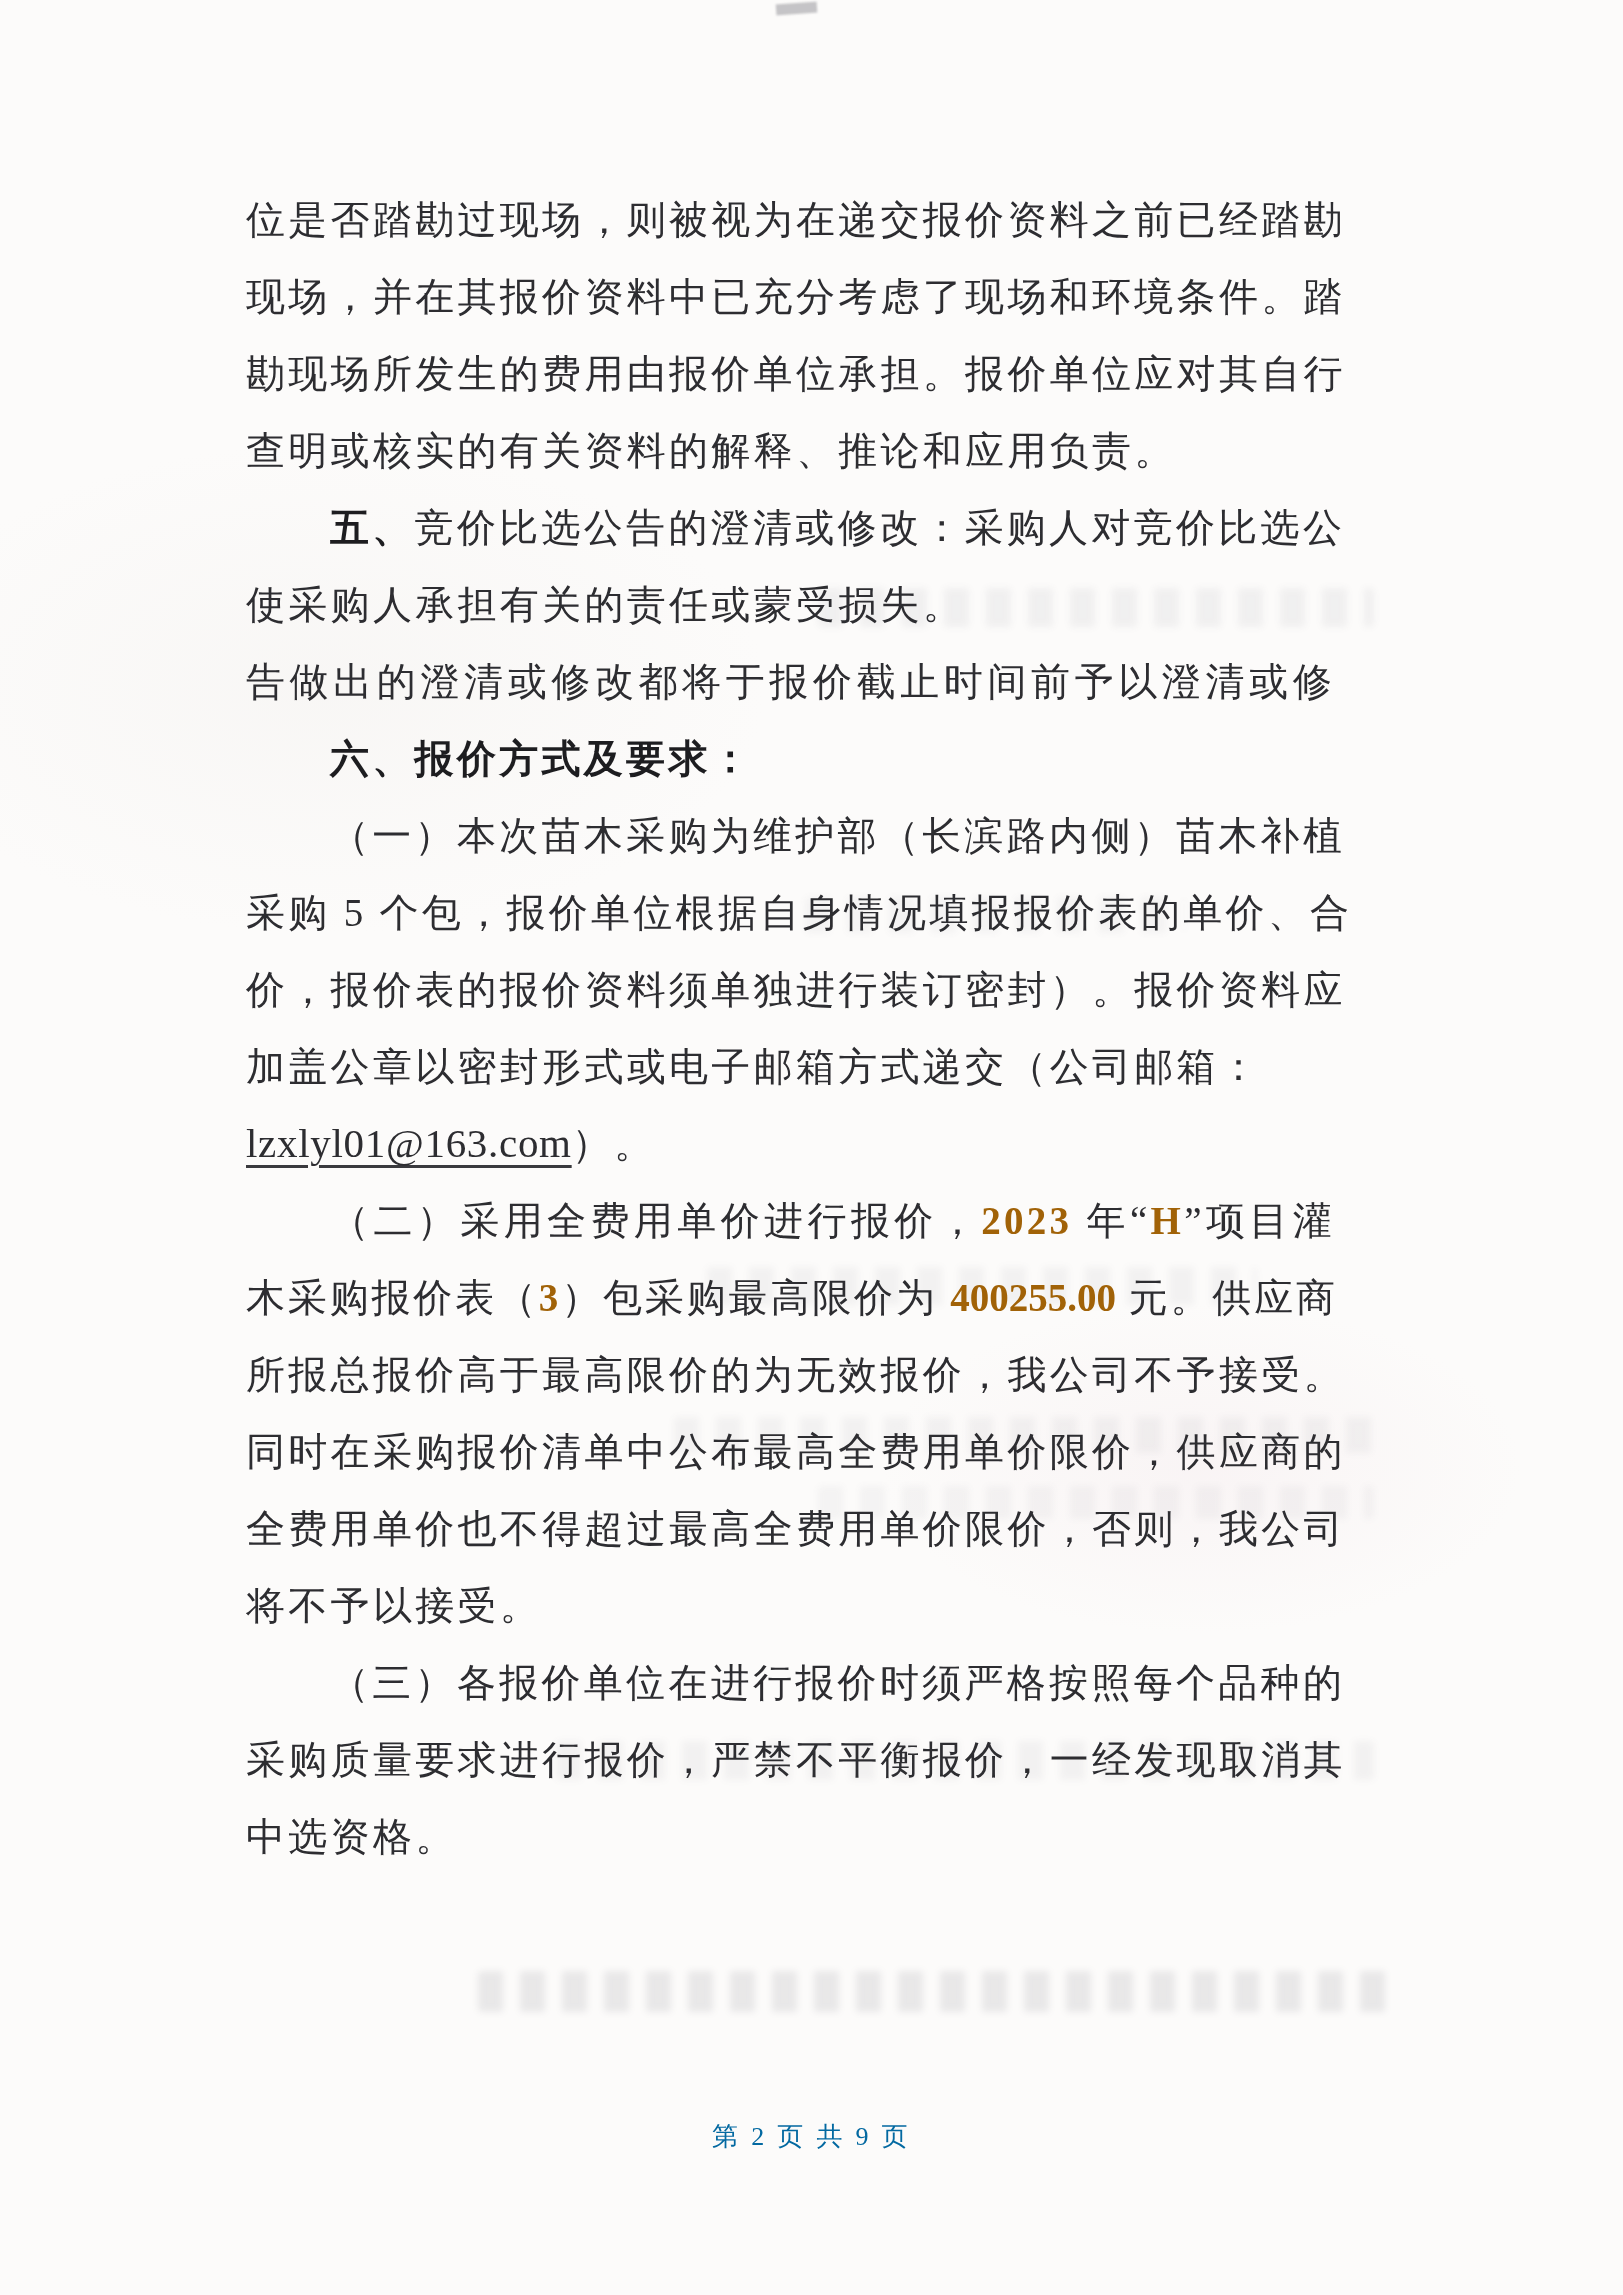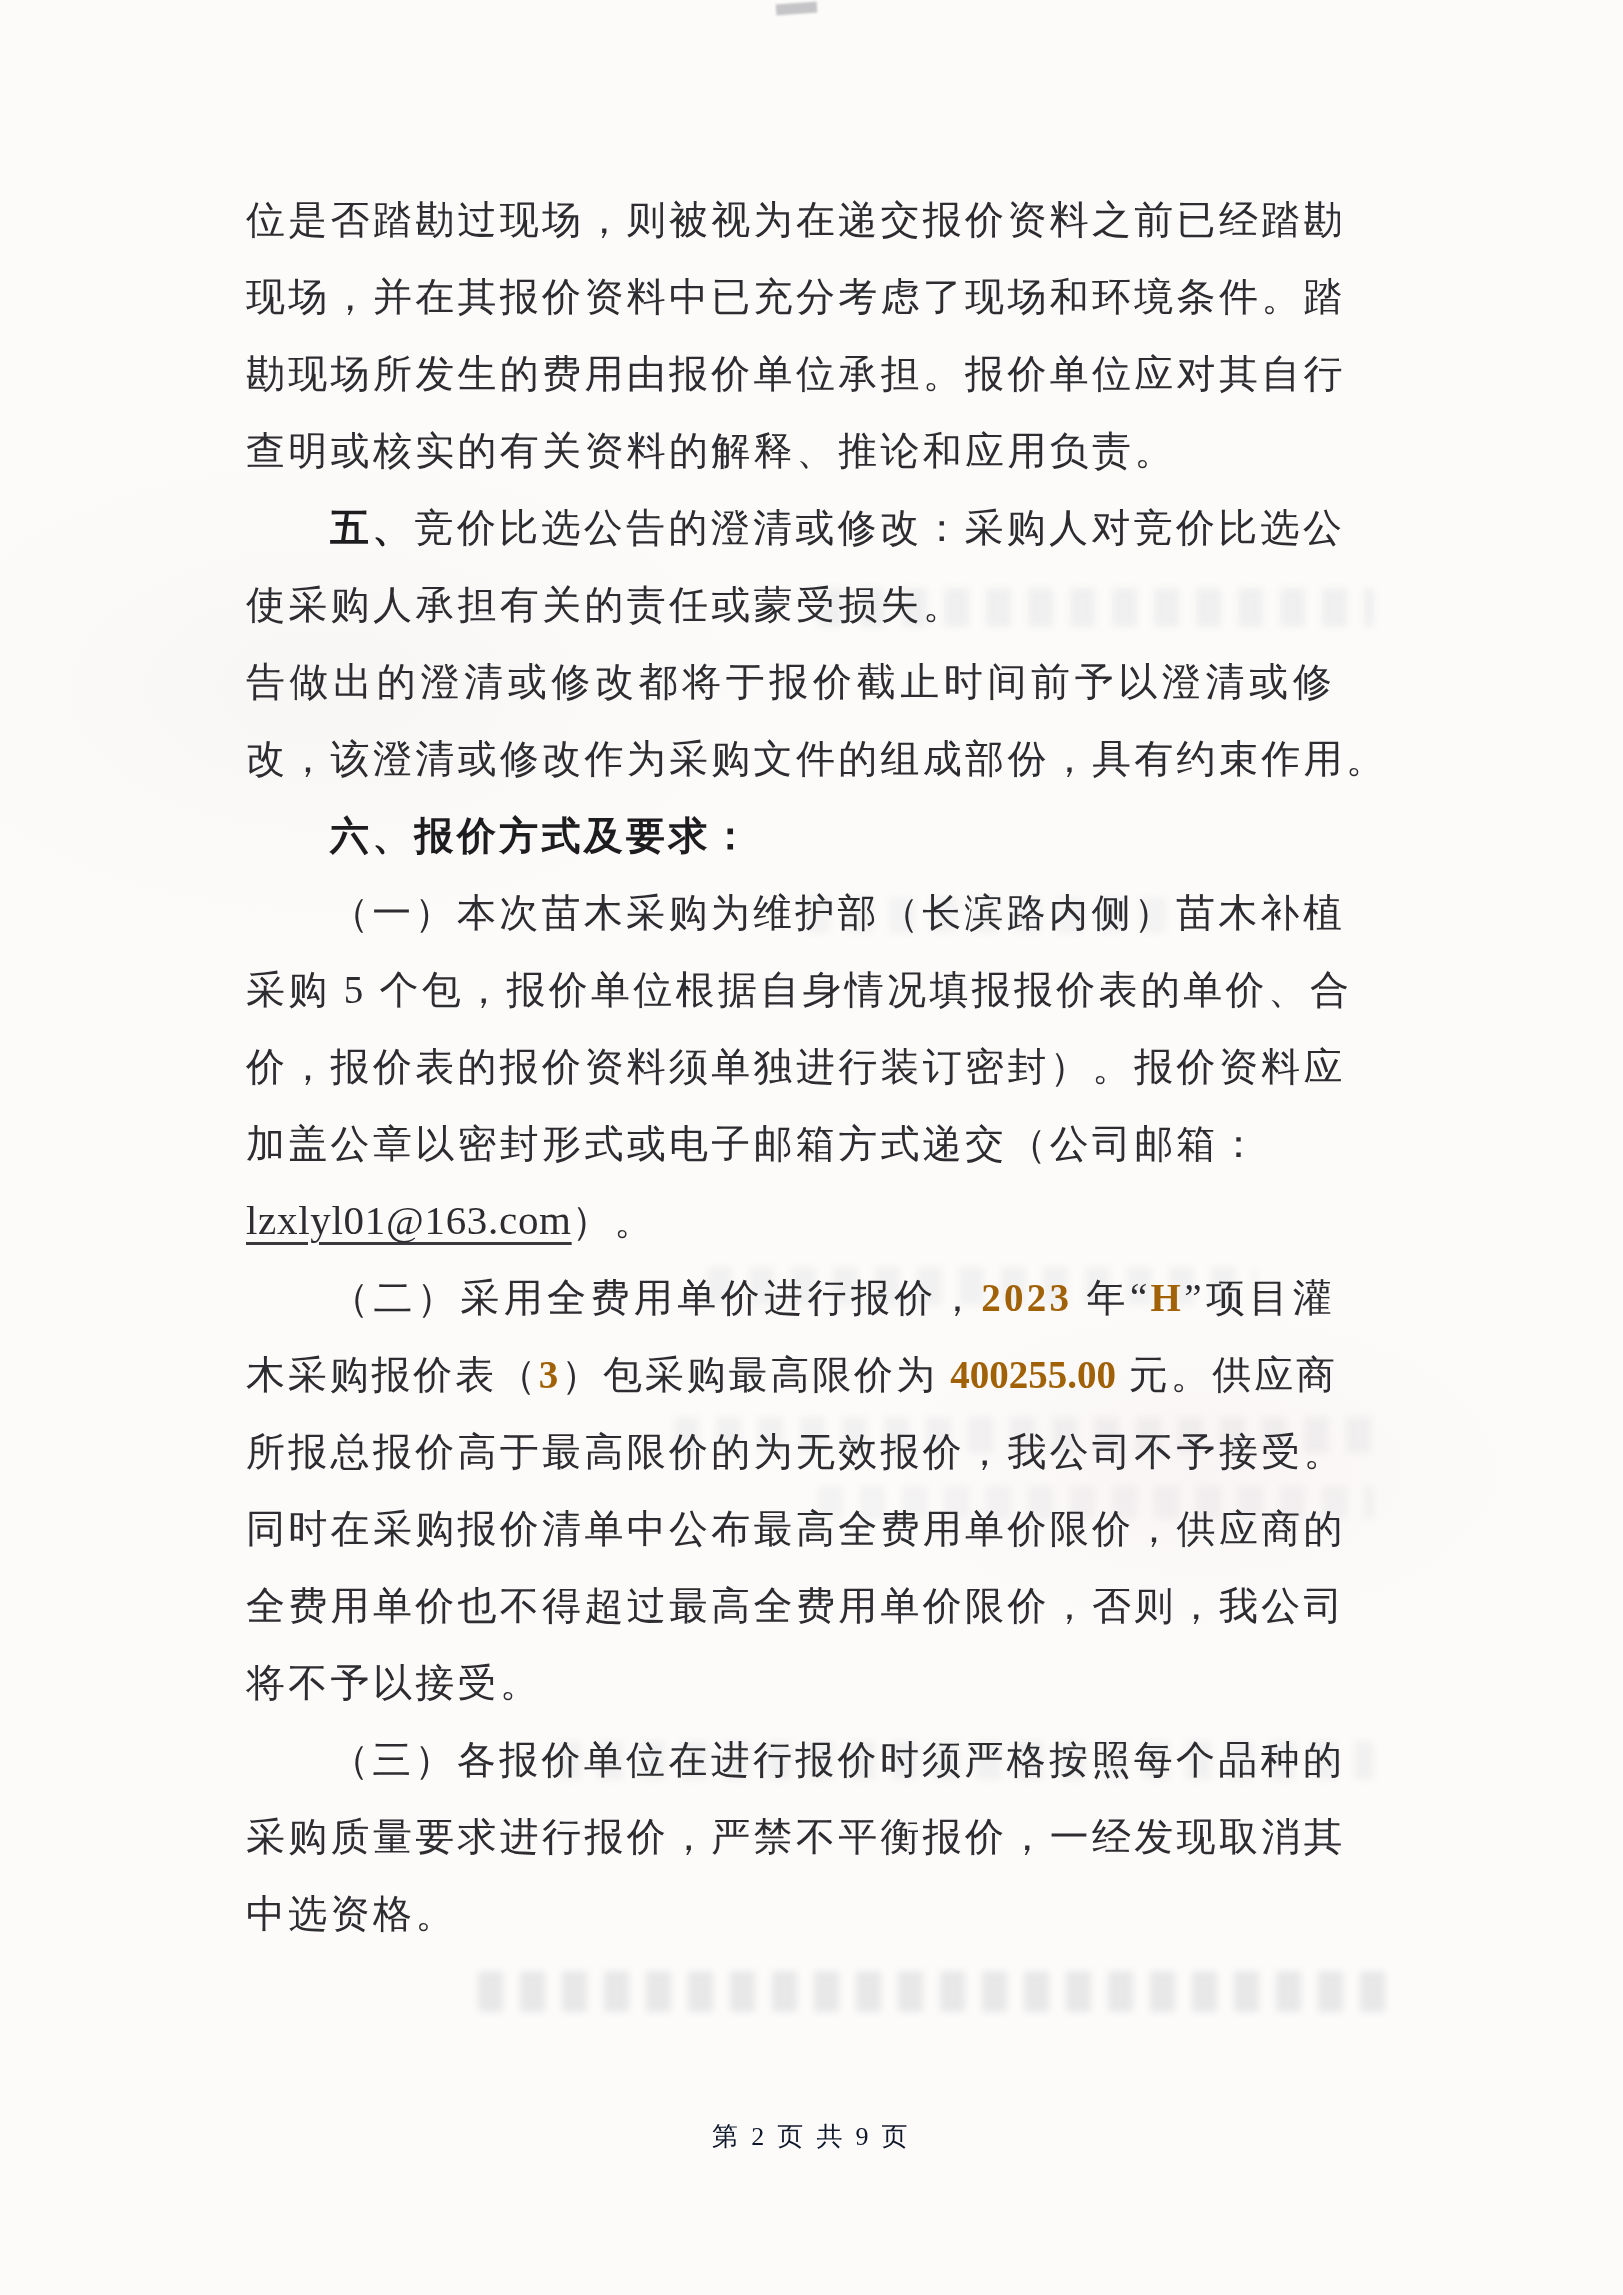--- a/index.html
+++ b/index.html
@@ -30,21 +30,21 @@
   .seg-lat{font-family:"Liberation Serif","DejaVu Serif",serif;}
   .seg-latb{font-family:"Liberation Serif","DejaVu Serif",serif;font-weight:700;color:#a16207;}
   .seg-email{
     font-family:"Liberation Serif","DejaVu Serif",serif;
     font-size:41px;letter-spacing:0.7px;
     text-decoration:underline;text-decoration-thickness:3.3px;text-underline-offset:7.9px;
     text-decoration-color:#3a3a3e;
   }
   .footer{
     position:absolute;left:0;right:0;top:2119px;height:46px;
-    text-align:center;font-size:26px;letter-spacing:3.3px;color:#0f172a;
+    text-align:center;font-size:26px;letter-spacing:3.3px;color:#0369a1;
     font-family:"Liberation Serif","DejaVu Serif",serif;
   }
   
   .ghost{
     position:absolute;filter:blur(3.9px);border-radius:3.9px;
     background:repeating-linear-gradient(90deg,
       rgba(108,108,120,0.55) 0 25px, rgba(108,108,120,0) 25px 42px);
   }
   .g1{left:818px;top:588px;width:556px;height:39px;opacity:.14;}
   .g2{left:707px;top:1267px;width:550px;height:38px;opacity:.12;}
@@ -71,21 +71,20 @@
 <div class="speck speck1"></div>
 
 <div class="doc-body" id="doc-body">
     <div class="line fill"><span class="seg-cn">位是否踏勘过现场，则被视为在递交报价资料之前已经踏勘</span></div>
     <div class="line fill"><span class="seg-cn">现场，并在其报价资料中已充分考虑了现场和环境条件。踏</span></div>
     <div class="line fill"><span class="seg-cn">勘现场所发生的费用由报价单位承担。报价单位应对其自行</span></div>
     <div class="line"><span class="seg-cn">查明或核实的有关资料的解释、推论和应用负责。</span></div>
     <div class="line indented fill"><span class="seg-cnb">五、</span><span class="seg-cn">竞价比选公告的澄清或修改：采购人对竞价比选公</span></div>
     <div class="line"><span class="seg-cn">使采购人承担有关的责任或蒙受损失。</span></div>
     <div class="line fill"><span class="seg-cn">告做出的澄清或修改都将于报价截止时间前予以澄清或修</span></div>
-    <div class="line"><span class="seg-cn">改，该澄清或修改作为采购文件的组成部份，具有约束作用。</span></div>
     <div class="line indented"><span class="seg-cnb">六、报价方式及要求：</span></div>
     <div class="line indented fill"><span class="seg-cn">（一）本次苗木采购为维护部（长滨路内侧）苗木补植</span></div>
     <div class="line fill"><span class="seg-cn">采购 </span><span class="seg-lat">5</span><span class="seg-cn"> 个包，报价单位根据自身情况填报报价表的单价、合</span></div>
     <div class="line fill"><span class="seg-cn">价，报价表的报价资料须单独进行装订密封）。报价资料应</span></div>
     <div class="line"><span class="seg-cn">加盖公章以密封形式或电子邮箱方式递交（公司邮箱：</span></div>
     <div class="line"><span class="seg-email">lzxlyl01@163.com</span><span class="seg-cn">）。</span></div>
     <div class="line indented fill"><span class="seg-cn">（二）采用全费用单价进行报价，</span><span class="seg-latb">2023</span><span class="seg-cn"> 年“</span><span class="seg-latb">H</span><span class="seg-cn">”项目灌</span></div>
     <div class="line fill tight"><span class="seg-cn">木采购报价表（</span><span class="seg-latb">3</span><span class="seg-cn">）包采购最高限价为 </span><span class="seg-latb">400255.00</span><span class="seg-cn"> 元。供应商</span></div>
     <div class="line fill"><span class="seg-cn">所报总报价高于最高限价的为无效报价，我公司不予接受。</span></div>
     <div class="line fill"><span class="seg-cn">同时在采购报价清单中公布最高全费用单价限价，供应商的</span></div>

